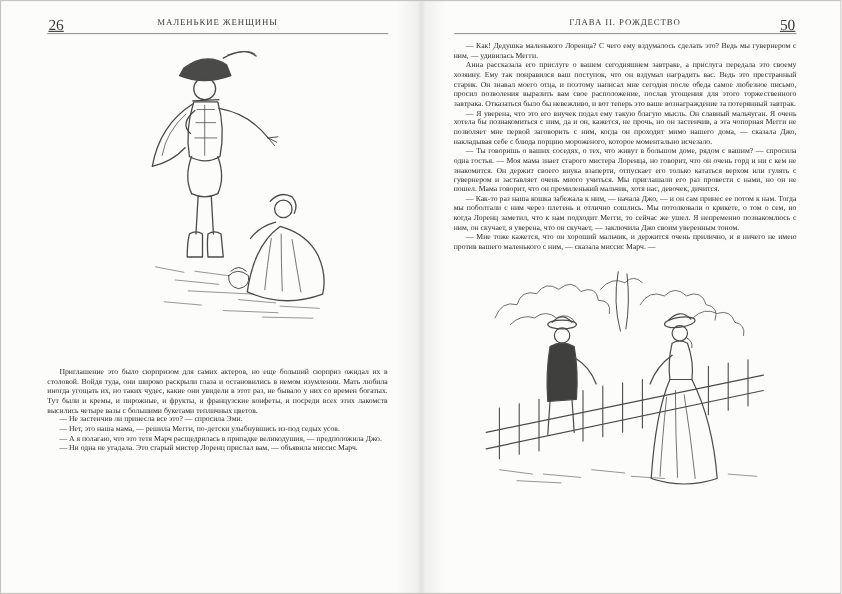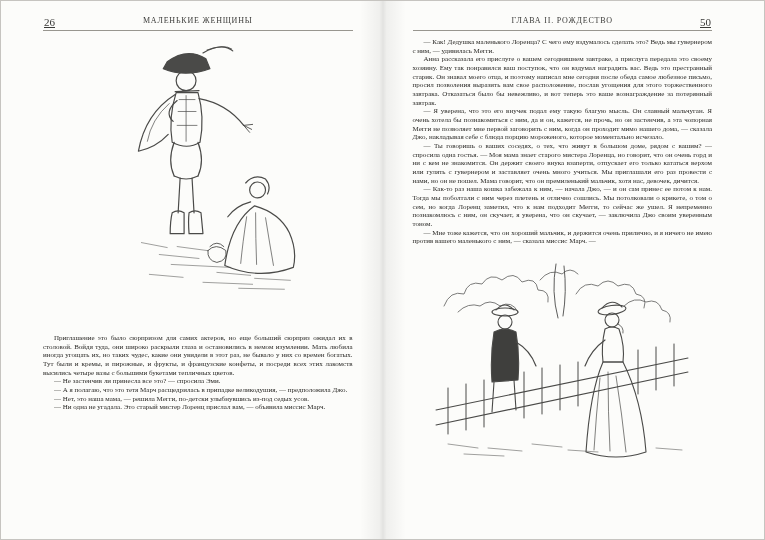--- a/index.html
+++ b/index.html
@@ -18,31 +18,31 @@
   }
   .spread::after {
     content: '';
     position: absolute; left: 50%; top: 0; bottom: 0;
     width: 46px; transform: translateX(-50%);
     background: linear-gradient(90deg, rgba(0,0,0,0) 0%, rgba(0,0,0,0.05) 42%, rgba(0,0,0,0.10) 50%, rgba(0,0,0,0.05) 58%, rgba(0,0,0,0) 100%);
     pointer-events: none;
   }
   .page { width: 50%; height: 100%; position: relative; }
   .page-left  { padding: 15px 30px 14px 42px; }
-  .page-right { padding: 15px 52px 14px 30px; }
+  .page-right { padding: 15px 40px 14px 30px; }
 
   .running-head {
     position: relative;
     text-align: center;
     font-size: 8px;
     letter-spacing: 0.8px;
     color: #3a3a38;
     height: 11px;
   }
-  .page-num { position: absolute; top: 0; font-size: 11px; letter-spacing: 0; color: #3a3a38; text-decoration: underline; }
+  .page-num { position: absolute; top: 0; font-size: 14px; letter-spacing: 0; color: #3a3a38; text-decoration: underline; }
   .page-num-left  { left: 1px; }
   .page-num-right { right: 1px; }
   .head-rule { border-top: 1px solid #98968f; margin: 3px 0 7px 0; }
 
   .body-text {
     font-size: 7px;
     line-height: 1.24;
     color: #2b2a27;
     text-align: justify;
   }
@@ -110,22 +110,22 @@
           <g stroke-width="0.7" opacity="0.75">
             <path d="M62,206 l26,5 M98,210 l30,4 M138,236 l34,3 M80,218 l40,4 M124,246 l50,2 M176,242 l36,2 M92,228 l60,3 M160,252 l46,1 M70,238 l34,3"></path>
           </g>
         </g>
       </svg>
     </div>
 
     <div class="body-text">
       <p>Приглашение это было сюрпризом для самих актеров, но еще больший сюрприз ожидал их в столовой. Войдя туда, они широко раскрыли глаза и остановились в немом изумлении. Мать любила иногда угощать их, но таких чудес, какие они увидели в этот раз, не бывало у них со времен богатых. Тут были и кремы, и пирожные, и фрукты, и французские конфеты, и посреди всех этих лакомств высились четыре вазы с большими букетами тепличных цветов.</p>
       <p>— Не застенчив ли принесла все это? — спросила Эми.</p>
+      <p>— Нет, это наша мама, — решила Мегги, по-детски улыбнувшись из-под седых усов.</p>
       <p>— А я полагаю, что это тетя Марч расщедрилась в припадке великодушия, — предположила Джо.</p>
-      <p>— Нет, это наша мама, — решила Мегги, по-детски улыбнувшись из-под седых усов.</p>
       <p>— Ни одна не угадала. Это старый мистер Лоренц прислал вам, — объявила миссис Марч.</p>
     </div>
   </div>
 
   <div class="page page-right">
     <div class="running-head">
       <span>ГЛАВА II. РОЖДЕСТВО</span>
       <span class="page-num page-num-right">50</span>
     </div>
     <div class="head-rule"></div>

